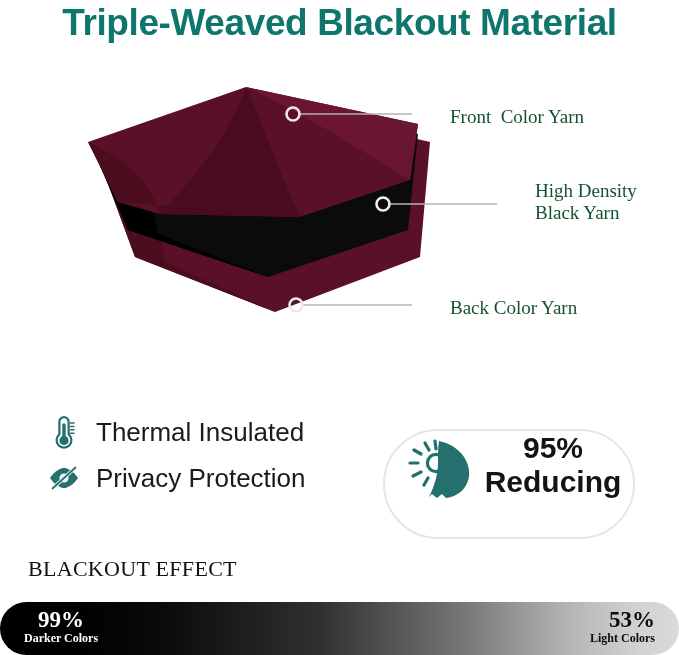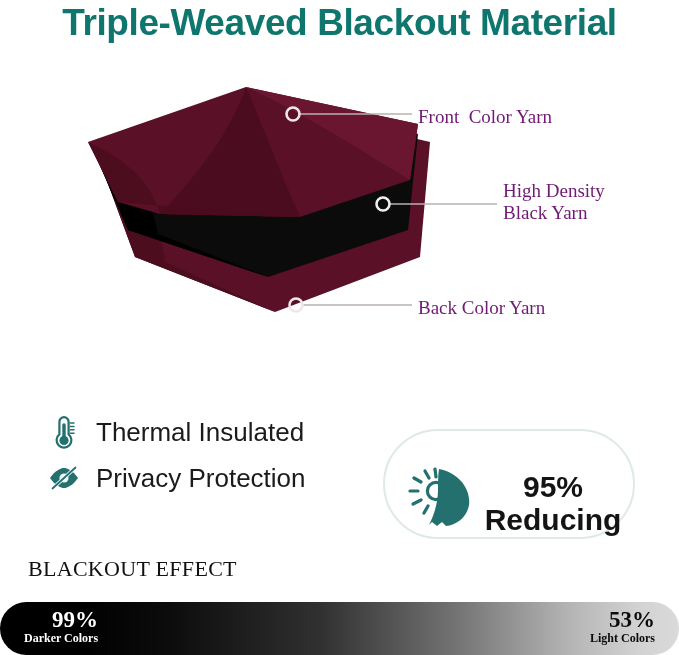--- a/index.html
+++ b/index.html
@@ -38,23 +38,24 @@
     top: 62px;
     width: 679px;
     height: 290px;
   }
   .diagram svg { display: block; }
 
   .callout-label {
     position: absolute;
     font-family: "Liberation Serif", serif;
     font-size: 19px;
-    color: #701a75;
+    color: #14532d;
     line-height: 1.15;
     white-space: pre;
+    margin-left: 32px;
   }
   #label-front { left: 418px; top: 106px; }
   #label-mid   { left: 503px; top: 180px; }
   #label-back  { left: 418px; top: 297px; }
 
   
   .features {
     position: absolute;
     left: 44px;
     top: 409px;
@@ -85,21 +86,21 @@
   .badge {
     position: absolute;
     left: 383px;
     top: 429px;
     width: 252px;
     height: 110px;
     border: 2px solid #dfe9e7;
     border-radius: 55px;
     background: #ffffff;
     display: flex;
-    align-items: flex-end;
+    align-items: flex-start;
     box-sizing: border-box;
   }
   .badge-icon {
     width: 78px;
     height: 78px;
     flex: 0 0 78px;
     margin-left: 18px;
     display: flex;
     align-items: center;
     justify-content: center;
@@ -144,21 +145,21 @@
         #dadada 100%);
     overflow: hidden;
   }
   .bar-left {
     position: absolute;
     left: 24px;
     top: 6px;
     color: #ffffff;
     font-family: "Liberation Serif", serif;
     font-weight: bold;
-    text-align: right;
+    text-align: center;
   }
   .bar-right {
     position: absolute;
     right: 24px;
     top: 6px;
     color: #0b0b0b;
     font-family: "Liberation Serif", serif;
     font-weight: bold;
     text-align: right;
   }

